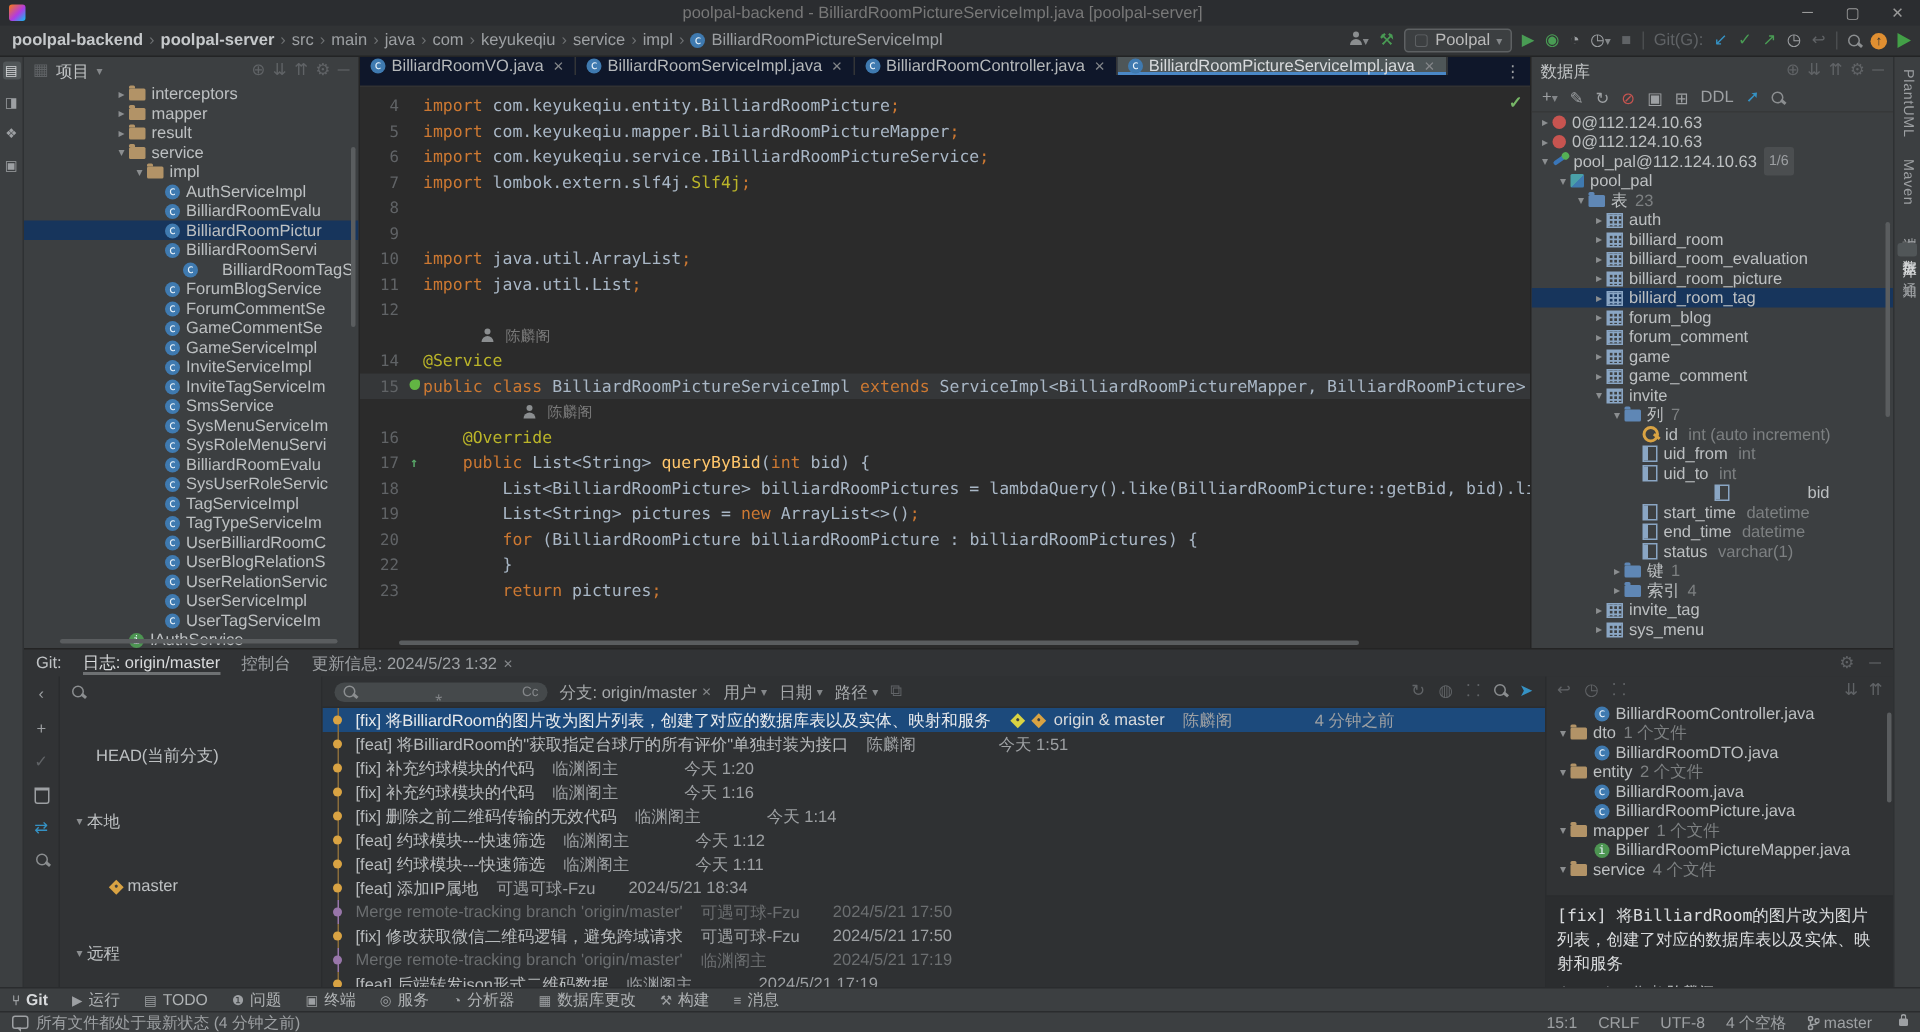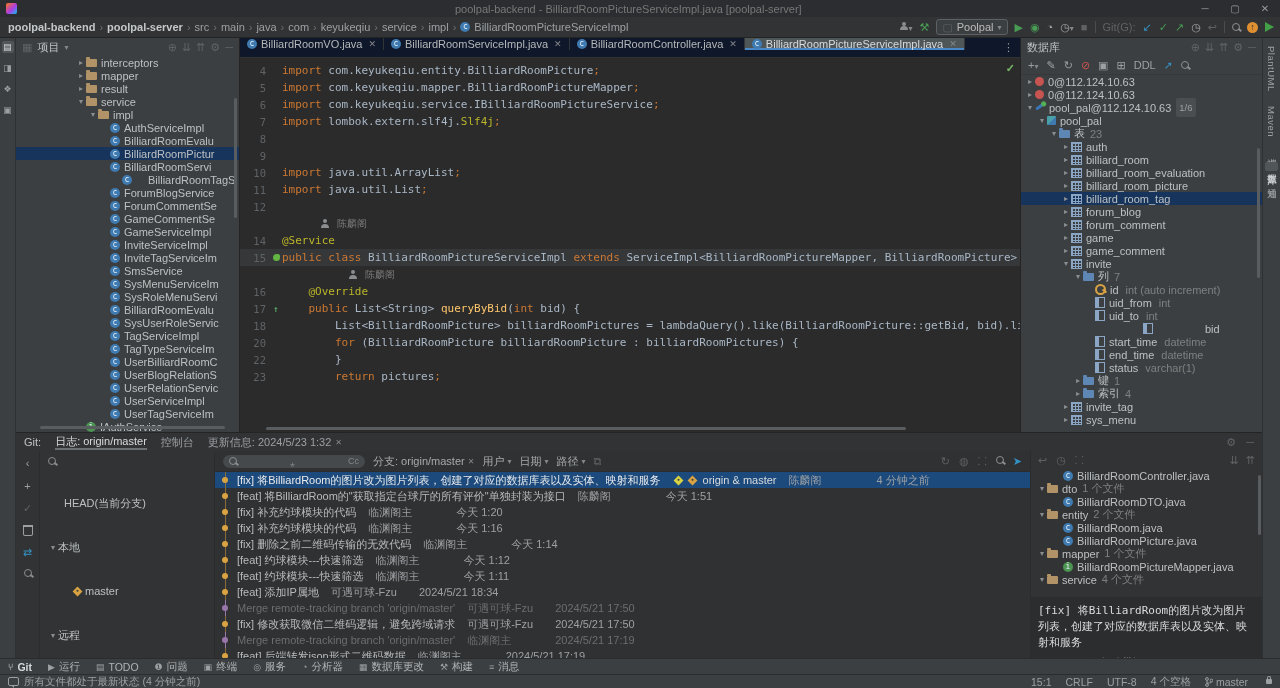--- a/index.html
+++ b/index.html
@@ -415,20 +415,21 @@
         <div class="code-line"><span class="gut">10</span><span class="gmark"></span><span><span class="kw">import </span><span class="pl">java.util.ArrayList</span><span class="kw">;</span></span></div>
         <div class="code-line"><span class="gut">11</span><span class="gmark"></span><span><span class="kw">import </span><span class="pl">java.util.List</span><span class="kw">;</span></span></div>
         <div class="code-line"><span class="gut">12</span><span class="gmark"></span><span></span></div>
         <div class="code-line" style="padding-left: 38px;"><span class="gut"></span><span class="gmark"></span><span class="person ic"></span><span class="inlay-t">陈麟阁</span></div>
         <div class="code-line"><span class="gut">14</span><span class="gmark"></span><span><span class="an">@Service</span></span></div>
         <div class="code-line hl"><span class="gut">15</span><span class="gmark"><span class="leafic"></span></span><span><span class="kw">public class </span><span class="pl">BilliardRoomPictureServiceImpl </span><span class="kw">extends </span><span class="pl">ServiceImpl&lt;BilliardRoomPictureMapper, BilliardRoomPicture&gt; </span></span></div>
         <div class="code-line" style="padding-left: 66px;"><span class="gut"></span><span class="gmark"></span><span class="person ic"></span><span class="inlay-t">陈麟阁</span></div>
         <div class="code-line"><span class="gut">16</span><span class="gmark"></span><span><span class="pl">    </span><span class="an">@Override</span></span></div>
         <div class="code-line"><span class="gut">17</span><span class="gmark"><span class="ovric">↑</span></span><span><span class="pl">    </span><span class="kw">public </span><span class="pl">List&lt;String&gt; </span><span class="fn">queryByBid</span><span class="pl">(</span><span class="kw">int </span><span class="pl">bid) {</span></span></div>
         <div class="code-line"><span class="gut">18</span><span class="gmark"></span><span><span class="pl">        List&lt;BilliardRoomPicture&gt; billiardRoomPictures = lambdaQuery().like(BilliardRoomPicture::getBid, bid).list()</span></span></div>
+        <div class="code-line"><span class="gut">19</span><span class="gmark"></span><span><span class="pl">        List&lt;String&gt; pictures = </span><span class="kw">new </span><span class="pl">ArrayList&lt;&gt;()</span><span class="kw">;</span></span></div>
         <div class="code-line"><span class="gut">20</span><span class="gmark"></span><span><span class="pl">        </span><span class="kw">for </span><span class="pl">(BilliardRoomPicture billiardRoomPicture : billiardRoomPictures) {</span></span></div>
         <div class="code-line"><span class="gut">22</span><span class="gmark"></span><span><span class="pl">        }</span></span></div>
         <div class="code-line"><span class="gut">23</span><span class="gmark"></span><span><span class="pl">        </span><span class="kw">return </span><span class="pl">pictures</span><span class="kw">;</span></span></div>
       </div>
     <span class="edit-check">✓</span>
     <div class="hscroll" style="left:26px;width:640px;bottom:2px;"></div>
   </div>
 
   <div class="db">
     <div class="panel-head">

